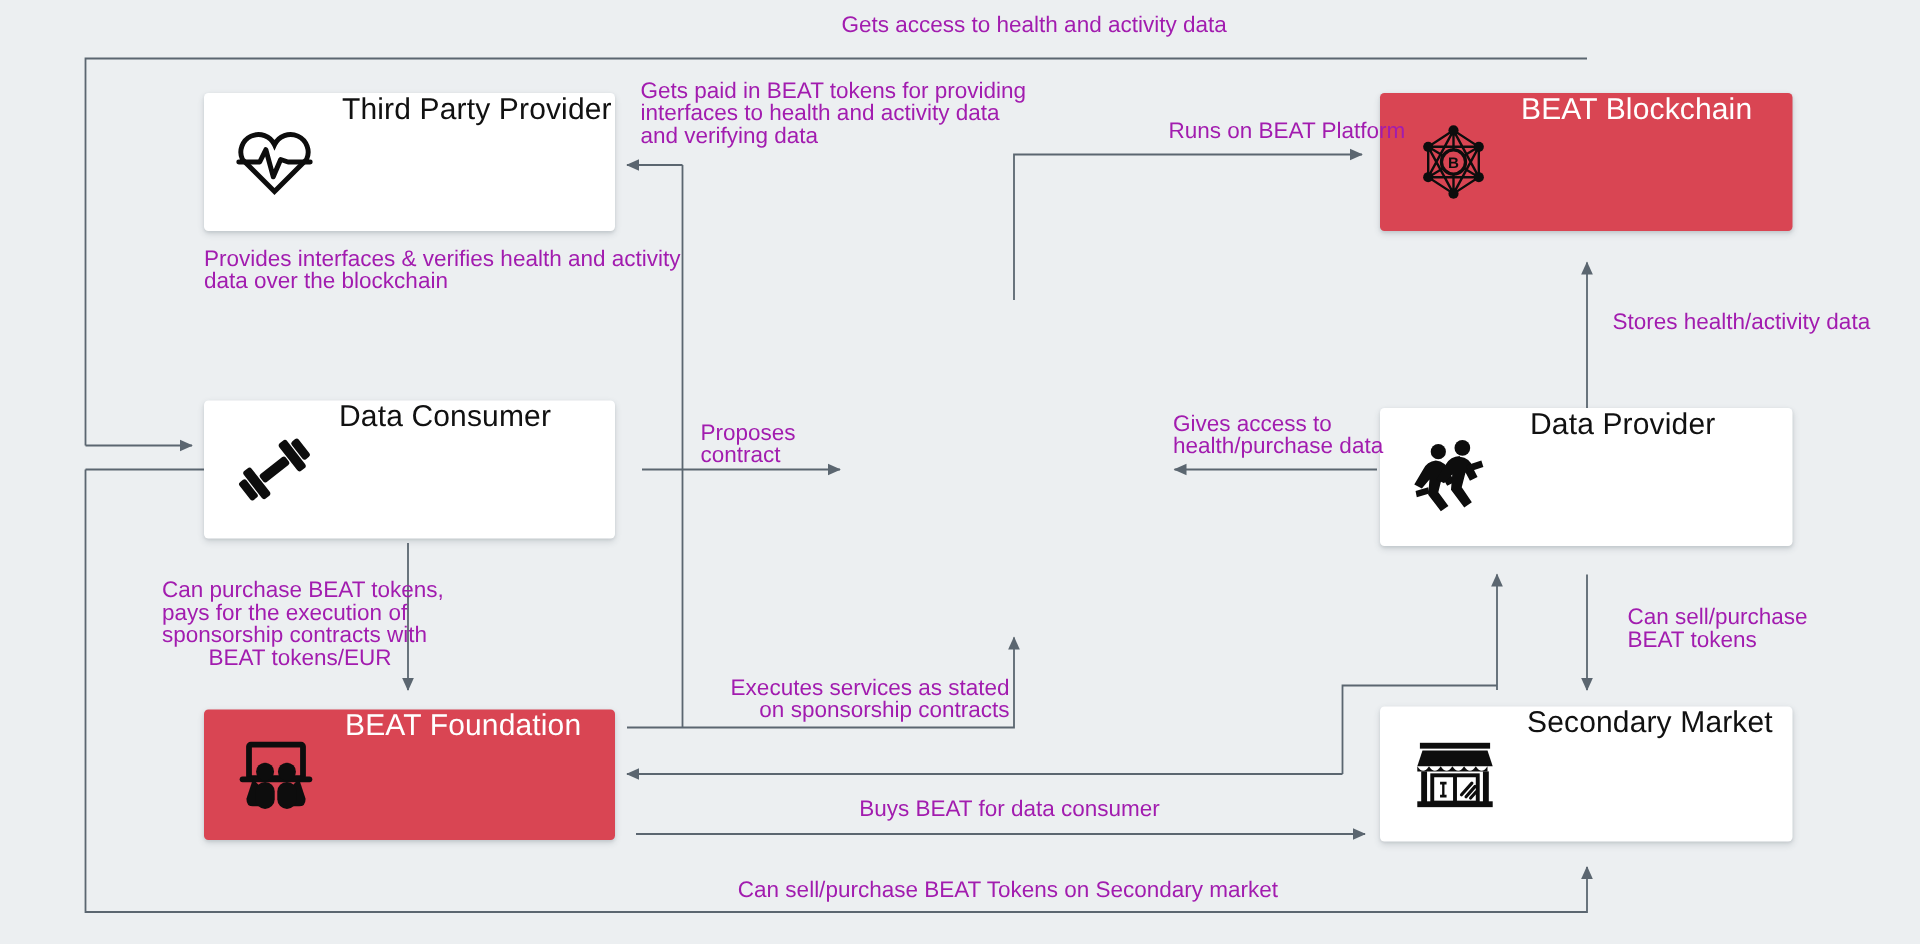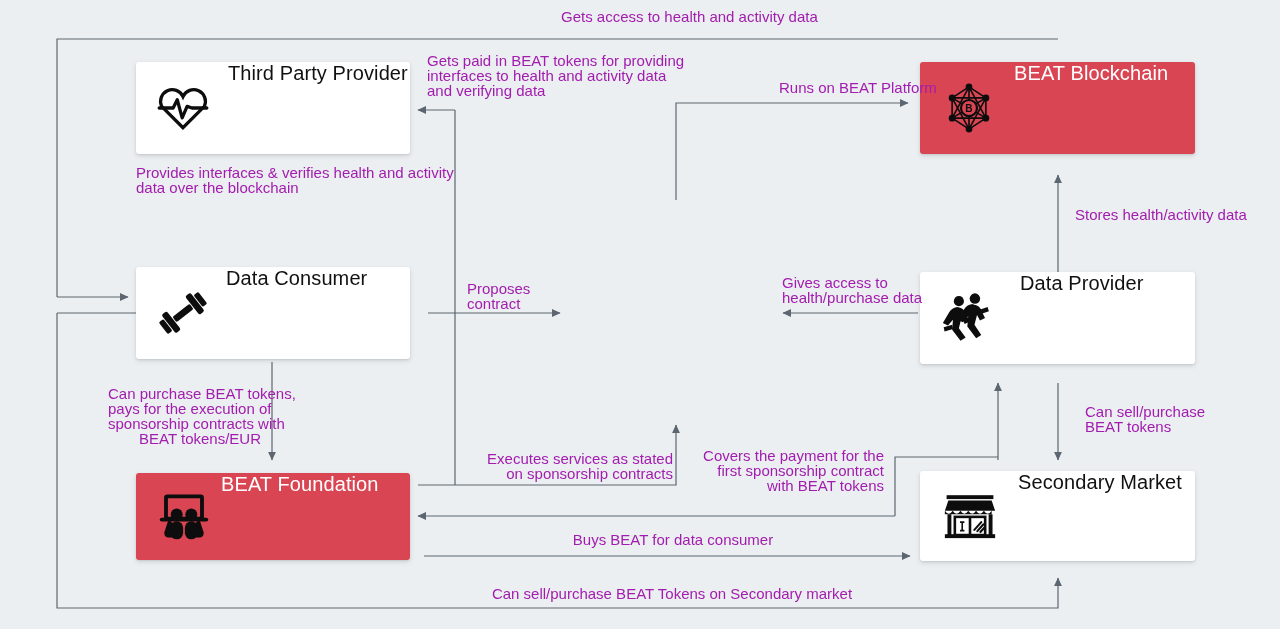--- a/index.html
+++ b/index.html
@@ -119,21 +119,21 @@
           <rect x="10" y="16" width="8" height="28" rx="2.5"></rect>
           <rect x="19" y="26" width="26" height="8" rx="2"></rect>
           <rect x="46" y="16" width="8" height="28" rx="2.5"></rect>
           <rect x="55" y="21" width="7" height="18" rx="2"></rect>
         </g>
       </svg>
     </span>
     <span class="lbl">Data Consumer</span>
   </div>
 
-  <div class="node red" style="left:136px;top:473px;width:274px;height:87px;padding-left:22px;gap:11px;">
+  <div class="node red" style="left:136px;top:473px;width:274px;height:87px;padding-left:22px;gap:20px;">
     <span class="ico">
       <svg width="52" height="48" viewBox="0 0 60 56" aria-hidden="true">
         <rect x="9" y="4" width="42" height="26" rx="1.5" fill="none" stroke="#0d0d0d" stroke-width="4.5"></rect>
         <path d="M4 31 H56" stroke="#0d0d0d" stroke-width="4.5" stroke-linecap="round"></path>
         <circle cx="21.5" cy="25" r="7" fill="#0d0d0d"></circle>
         <circle cx="38.5" cy="25" r="7" fill="#0d0d0d"></circle>
         <path d="M12 31 q9 6 9 21 h-9 q-5 0 -5 -6 z" fill="#0d0d0d"></path>
         <path d="M48 31 q-9 6 -9 21 h9 q5 0 5 -6 z" fill="#0d0d0d"></path>
         <rect x="14" y="33" width="15" height="21" rx="7.5" fill="#0d0d0d"></rect>
         <rect x="31" y="33" width="15" height="21" rx="7.5" fill="#0d0d0d"></rect>
@@ -235,21 +235,18 @@
 pays for the execution of
 sponsorship contracts with
 BEAT tokens/EUR</div>
 
   <div class="cap" style="left:1085px;top:404px;">Can sell/purchase
 BEAT tokens</div>
 
   <div class="cap r" style="left:475px;top:451px;width:198px;">Executes services as stated
 on sponsorship contracts</div>
 
-  <div class="cap r" style="left:700px;top:448px;width:184px;">Covers the payment for the
-first sponsorship contract
-with BEAT tokens</div>
 
   <div class="cap c" style="left:442px;top:586px;width:460px;">Can sell/purchase BEAT Tokens on Secondary market</div>
 
   <div class="cap c" style="left:523px;top:532px;width:300px;">Buys BEAT for data consumer</div>
 
 </div>
 
 </body></html>

